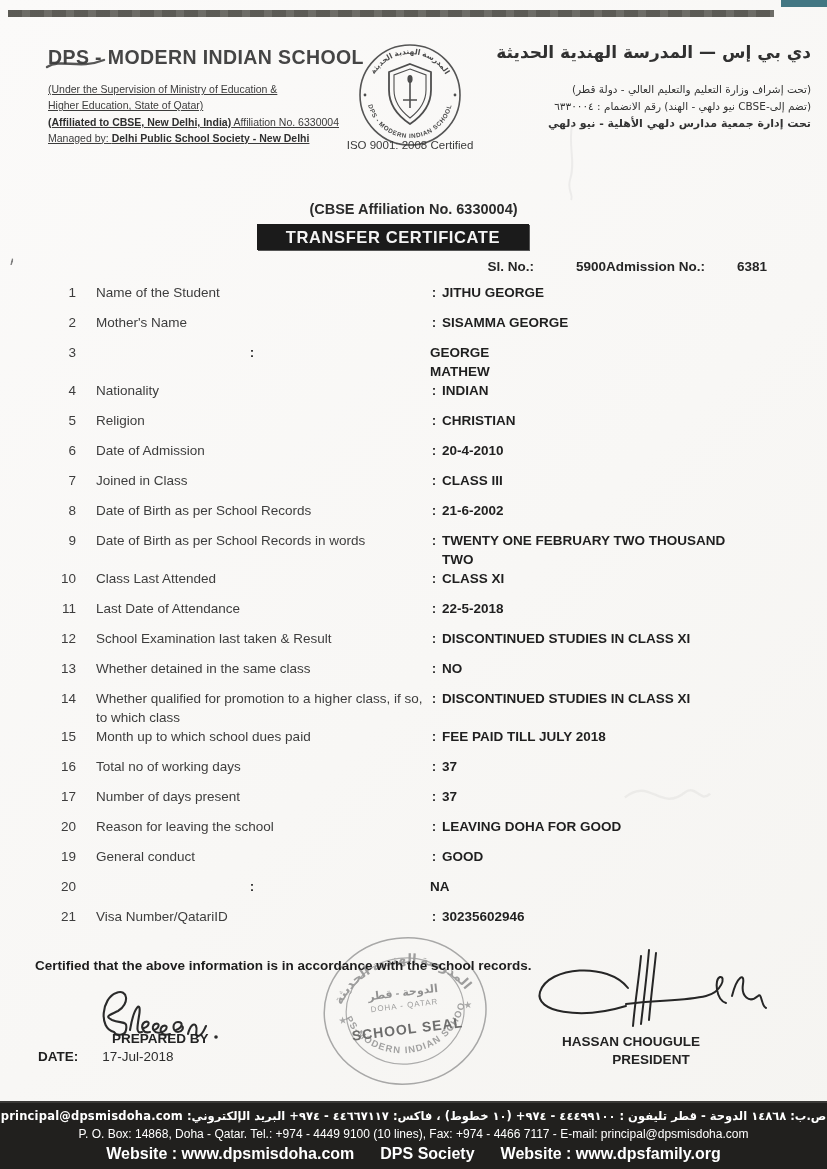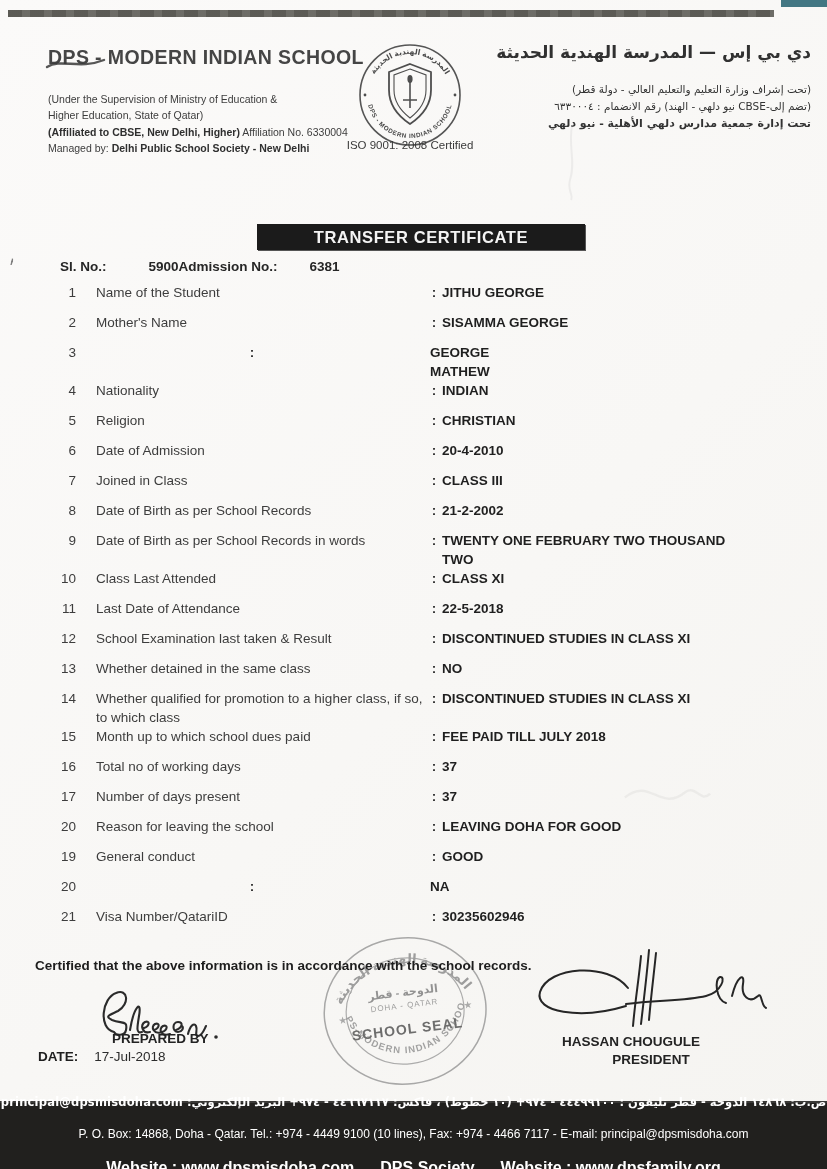--- a/index.html
+++ b/index.html
@@ -14,70 +14,70 @@
     background:repeating-linear-gradient(90deg,#46453f 0 14px,#5a5953 14px 22px); opacity:.88; }
   .corner-artifact { position:absolute; right:0; top:0; width:46px; height:7px; background:#23606e; opacity:.85; }
   .ghost { position:absolute; opacity:.09; pointer-events:none; }
   .sl-speck { position:absolute; left:9px; top:258px; width:4px; height:7px;
     border-right:2px solid #555; border-radius:2px; transform:rotate(14deg); opacity:.75; }
 
   
   .header-left { position:absolute; left:48px; top:46px; width:310px; }
   .school-name { position:relative; font-size:19.5px; font-weight:bold; letter-spacing:.4px; color:#454545; white-space:nowrap; }
   .dps-strike { position:absolute; left:-3px; top:9px; width:62px; height:18px; }
-  .header-sub { margin-top:22px; font-size:10.5px; line-height:1.55; color:#3c3c3c; }
+  .header-sub { margin-top:12px; font-size:10.5px; line-height:1.55; color:#3c3c3c;text-decoration:underline; }
   .header-sub b { color:#2f2f2f; }
 
   .logo-wrap { position:absolute; left:357px; top:42px; width:106px; height:106px; }
   .iso-line { position:absolute; left:327px; top:139px; width:166px; text-align:center; font-size:11.5px; color:#3a3a3a; }
 
   .header-right { position:absolute; right:16px; top:42px; width:340px; text-align:right;
     direction:rtl; font-family:"DejaVu Sans",sans-serif; }
   .ar-title { font-size:17px; font-weight:bold; color:#313131; margin-bottom:19px; }
   .ar-line { font-size:10.5px; color:#333; line-height:1.6; }
   .ar-line.bold { font-weight:bold; font-size:11px; }
 
   
   .cbse-line { position:absolute; left:0; top:201px; width:827px; text-align:center;
     font-size:14.5px; font-weight:bold; color:#2b2b2b; }
-  .banner { position:absolute; left:257px; top:224px; width:328px; height:26px;
+  .banner { position:absolute; left:257px; top:224px; width:272px; height:26px;
     background:#1b1b1b; color:#f4f4f4; font-size:16.5px; font-weight:bold; letter-spacing:.6px;
     display:flex; align-items:center; justify-content:center; box-shadow:1px 1px 0 #555; }
 
   
   .serial-row { position:absolute; left:60px; top:259px; right:60px;
-    display:flex; justify-content:flex-start; font-size:13.5px; font-weight:bold; color:#262626; }
+    display:flex; justify-content:flex-end; font-size:13.5px; font-weight:bold; color:#262626; }
   .serial-row .gap28 { display:inline-block; width:42px; }
   .serial-row .gap30 { display:inline-block; width:32px; }
 
   
   .rows { position:absolute; left:40px; top:283px; width:750px; }
   .row { display:grid; grid-template-columns:36px 352px 12px 1fr; min-height:30px; align-items:start; line-height:19px; }
   .row .no  { text-align:right; font-size:13.5px; color:#3d3d3d; }
   .row .lbl { padding-left:20px; font-size:13.5px; color:#3d3d3d; }
   .row .col { font-size:13.5px; color:#333; font-weight:bold; text-align:center; }
   .row .val { font-size:13.5px; font-weight:bold; color:#1f1f1f; max-width:300px; padding-left:2px; }
 
   
   .certify { position:absolute; left:35px; top:958px; font-size:13.5px; font-weight:bold; color:#1d1d1d; z-index:3; }
   .sig-left-svg { position:absolute; left:92px; top:980px; z-index:3; }
   .prepared-by { position:absolute; left:112px; top:1031px; font-size:13.5px; font-weight:bold; color:#232323; z-index:3; }
   .date-line { position:absolute; left:38px; top:1049px; font-size:13.5px; color:#2c2c2c; z-index:3; }
-  .date-line b { margin-right:16px; color:#1f1f1f;text-align:center; }
+  .date-line b { margin-right:24px; color:#1f1f1f;text-align:center; }
   .seal-wrap { position:absolute; left:318px; top:934px; width:174px; height:152px;
     transform:rotate(-7deg); opacity:.82; z-index:2; }
   .sig-right-svg { position:absolute; left:528px; top:946px; z-index:3; }
   .president-name { position:absolute; left:562px; top:1034px; font-size:13.5px; font-weight:bold; color:#232323; z-index:3; }
   .president-title { position:absolute; left:562px; top:1052px; width:178px; text-align:center;
     font-size:13.5px; font-weight:bold; color:#232323; z-index:3; }
 
   
   .footer { position:absolute; left:0; top:1101px; width:827px; height:68px;
     background:#21201e; border-top:2px solid #3a3937; color:#fff; text-align:center;
-    display:flex; flex-direction:column; justify-content:center; gap:18px; z-index:4; }
+    display:flex; flex-direction:column; justify-content:center; gap:4px; z-index:4; }
   .footer .f-ar { direction:rtl; font-family:"DejaVu Sans",sans-serif; font-size:11.5px; font-weight:bold; letter-spacing:.2px; }
   .footer .f-en { font-size:12px; font-weight:normal; }
   .footer .f-web { display:flex; justify-content:center; gap:26px; font-size:16px; font-weight:bold; }
   svg text, svg textPath { font-family:"Liberation Sans","DejaVu Sans",sans-serif; }
 </style>
 </head>
 <body>
 
 <div class="page">
 
@@ -94,21 +94,21 @@
   <div class="header-left">
     <div class="school-name">
       <span>DPS - MODERN INDIAN SCHOOL</span>
       <svg class="dps-strike" viewBox="0 0 62 18">
         <path d="M2,12 C16,3 34,15 59,5" stroke="#3a3a3a" stroke-width="2.4" fill="none" stroke-linecap="round" opacity=".85"></path>
       </svg>
     </div>
     <div class="header-sub">
       <div>(Under the Supervision of Ministry of Education &amp;</div>
       <div>Higher Education, State of Qatar)</div>
-      <div><b>(Affiliated to CBSE, New Delhi, Higher)</b><span> Affiliation No. 6330004</span></div>
+      <div><b>(Affiliated to CBSE, New Delhi, India)</b><span> Affiliation No. 6330004</span></div>
       <div><span>Managed by: </span><b>Delhi Public School Society - New Delhi</b></div>
     </div>
   </div>
 
   <div class="logo-wrap">
     <svg viewBox="0 0 106 106" width="106" height="106">
       <defs>
         <path id="logoArcTop" d="M 12,53 A 41,41 0 0 1 94,53" fill="none"></path>
         <path id="logoArcBot" d="M 10,53 A 43,43 0 0 0 96,53" fill="none"></path>
       </defs>
@@ -129,20 +129,21 @@
   </div>
   <div class="iso-line">ISO 9001: 2008 Certified</div>
 
   <div class="header-right">
     <div class="ar-title">دي بي إس — المدرسة الهندية الحديثة</div>
     <div class="ar-line">(تحت إشراف وزارة التعليم والتعليم العالي - دولة قطر)</div>
     <div class="ar-line">(تضم إلى-CBSE نيو دلهي - الهند) رقم الانضمام : ٦٣٣٠٠٠٤</div>
     <div class="ar-line bold">تحت إدارة جمعية مدارس دلهي الأهلية - نيو دلهي</div>
   </div>
 
+  <div class="cbse-line">(CBSE Affiliation No. 6330004)</div>
   <div class="banner">
     <span>TRANSFER CERTIFICATE</span>
   </div>
 
   <div class="serial-row">
     <span>
       <span>Sl. No.:</span><span class="gap28"></span><span>5900</span>
     </span>
     <span>
       <span>Admission No.:</span><span class="gap30"></span><span>6381</span>
@@ -188,21 +189,21 @@
     <div class="row">
         <span class="no">7</span>
         <span class="lbl">Joined in Class</span>
         <span class="col">:</span>
         <span class="val">CLASS III</span>
       </div>
     <div class="row">
         <span class="no">8</span>
         <span class="lbl">Date of Birth as per School Records</span>
         <span class="col">:</span>
-        <span class="val">21-2-2002</span>
+        <span class="val">21-6-2002</span>
       </div>
     <div class="row">
         <span class="no">9</span>
         <span class="lbl">Date of Birth as per School Records in words</span>
         <span class="col">:</span>
         <span class="val">TWENTY ONE FEBRUARY TWO THOUSAND TWO</span>
       </div>
     <div class="row">
         <span class="no">10</span>
         <span class="lbl">Class Last Attended</span>

